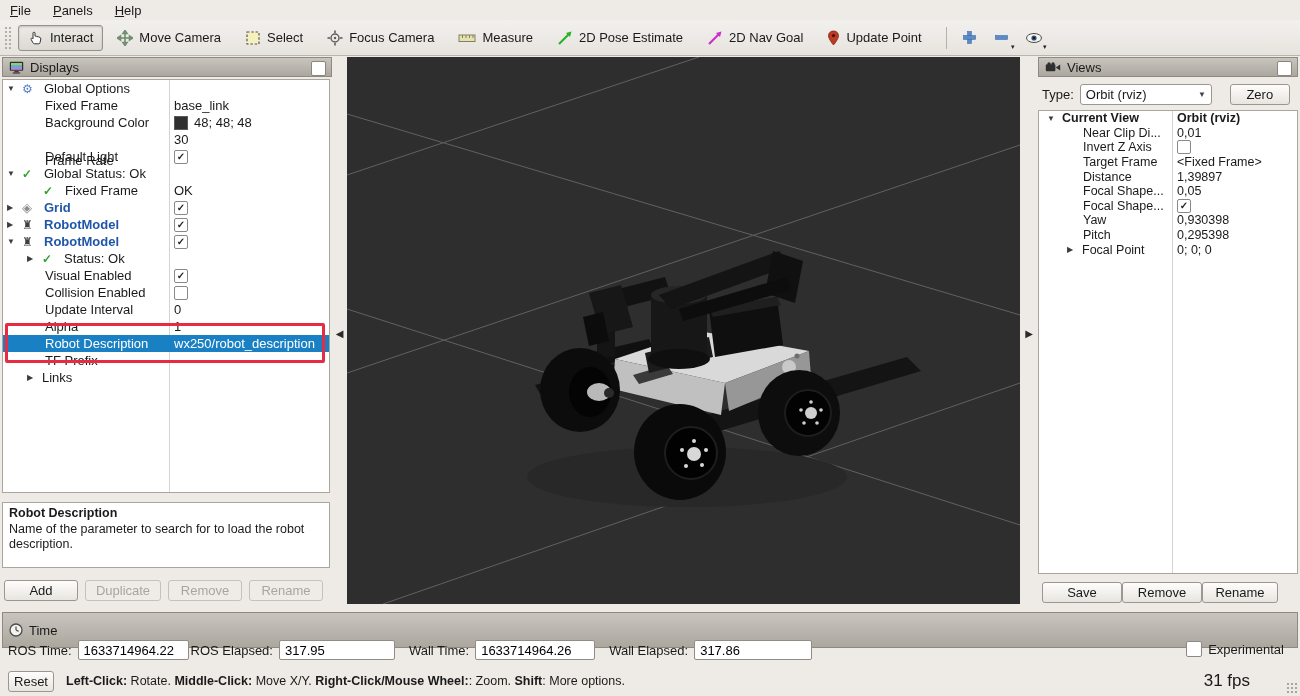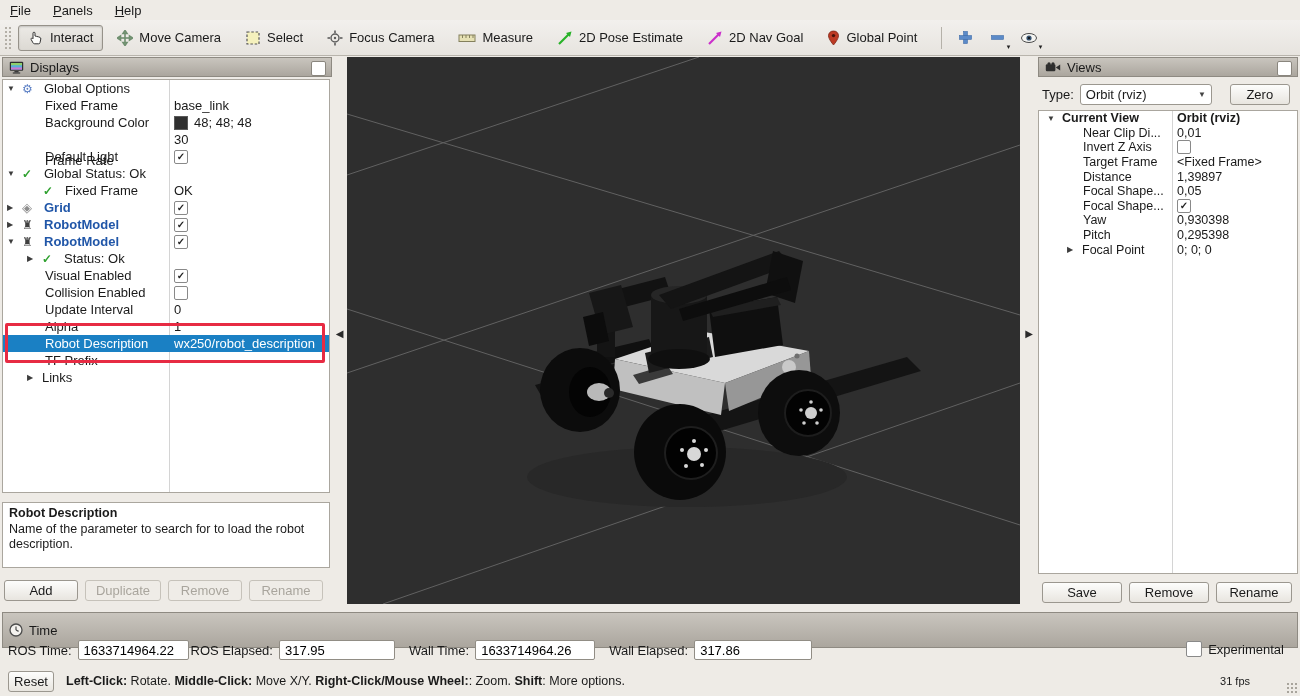--- a/index.html
+++ b/index.html
@@ -67,21 +67,21 @@
   .time-panel{position:absolute;top:610px;left:0;width:1300px;height:56px;background:#eeebe6;}
   .time-hdr{position:absolute;left:2px;right:2px;top:2px;height:36px;display:flex;align-items:center;gap:6px;padding:0 6px;background:linear-gradient(#c9c5be,#aba69e);border:1px solid #8e8a82;box-sizing:border-box;}
   .time-row{position:absolute;left:8px;top:28px;height:24px;display:flex;align-items:center;}
   .tlab{margin-right:6px;}
   .tinput{border:1px solid #918d85;border-radius:2px;background:#fff;height:20px;padding:0 5px;font:13px "Liberation Sans",sans-serif;box-sizing:border-box;}
   .exp-chk{position:absolute;right:16px;top:31px;display:flex;align-items:center;gap:6px;}
 
   
   .statusbar{position:absolute;top:666px;left:0;width:1300px;height:30px;display:flex;align-items:center;padding:0 8px;box-sizing:border-box;gap:12px;background:#eeebe6;}
   .help{flex:1;font-size:12.5px;}
-  .fps{margin-right:42px;font-size:11px;}
+  .fps{margin-right:42px;font-size:17px;}
   .rgrip{position:absolute;right:2px;bottom:2px;width:12px;height:12px;background-image:radial-gradient(circle,#a8a49c 1px,transparent 1.2px);background-size:4px 4px;}
 </style>
 </head>
 <body>
 
 <div class="window">
 
   <div class="menubar">
     <span class="menu-item">File</span>
     <span class="menu-item">Panels</span>
@@ -160,21 +160,21 @@
         <path d="M14.5 1.5 L13 7 L9 3 Z" fill="#cb2fcb"></path>
       </svg>
       <span>2D Nav Goal</span>
     </div>
 
     <div class="toolbtn">
       <svg width="13" height="16" viewBox="0 0 13 16">
         <path d="M6.5 1 C3.4 1 1.5 3.1 1.5 5.8 C1.5 9.2 6.5 15 6.5 15 C6.5 15 11.5 9.2 11.5 5.8 C11.5 3.1 9.6 1 6.5 1 Z" fill="#bd3a24" stroke="#7e2617" stroke-width="0.8"></path>
         <circle cx="6.5" cy="5.6" r="1.7" fill="#4a130a"></circle>
       </svg>
-      <span>Global Point</span>
+      <span>Update Point</span>
     </div>
 
     <div class="tb-sep"></div>
 
     <div class="tb-icon-btn">
       <svg width="15" height="15" viewBox="0 0 15 15">
         <g fill="#5b8ac8" stroke="#3c6aa8" stroke-width="0.6">
           <rect x="5.6" y="1.5" width="3.8" height="12"></rect>
             <rect x="1.5" y="5.6" width="12" height="3.8"></rect>
         </g>
@@ -555,21 +555,21 @@
           <div class="trow">
             <div class="tname" style="width: 133px;">
               <span style="flex: 0 0 28px;"></span>
               <span class="exp">▶</span>
               <span class="tlabel">Focal Point</span>
             </div>
             <div class="tval">0; 0; 0</div>
           </div>
         </div>
 
-      <div style="position:absolute;left:4px;top:526px;display:flex;gap:7px;">
+      <div style="position:absolute;left:4px;top:526px;display:flex;">
         <span class="btn" style="width:80px;">Save</span>
         <span class="btn" style="width:80px;">Remove</span>
         <span class="btn" style="width:76px;">Rename</span>
       </div>
     </div>
   </div>
 
   <div class="time-panel">
     <div class="time-hdr">
       <svg width="14" height="14" viewBox="0 0 14 14">

